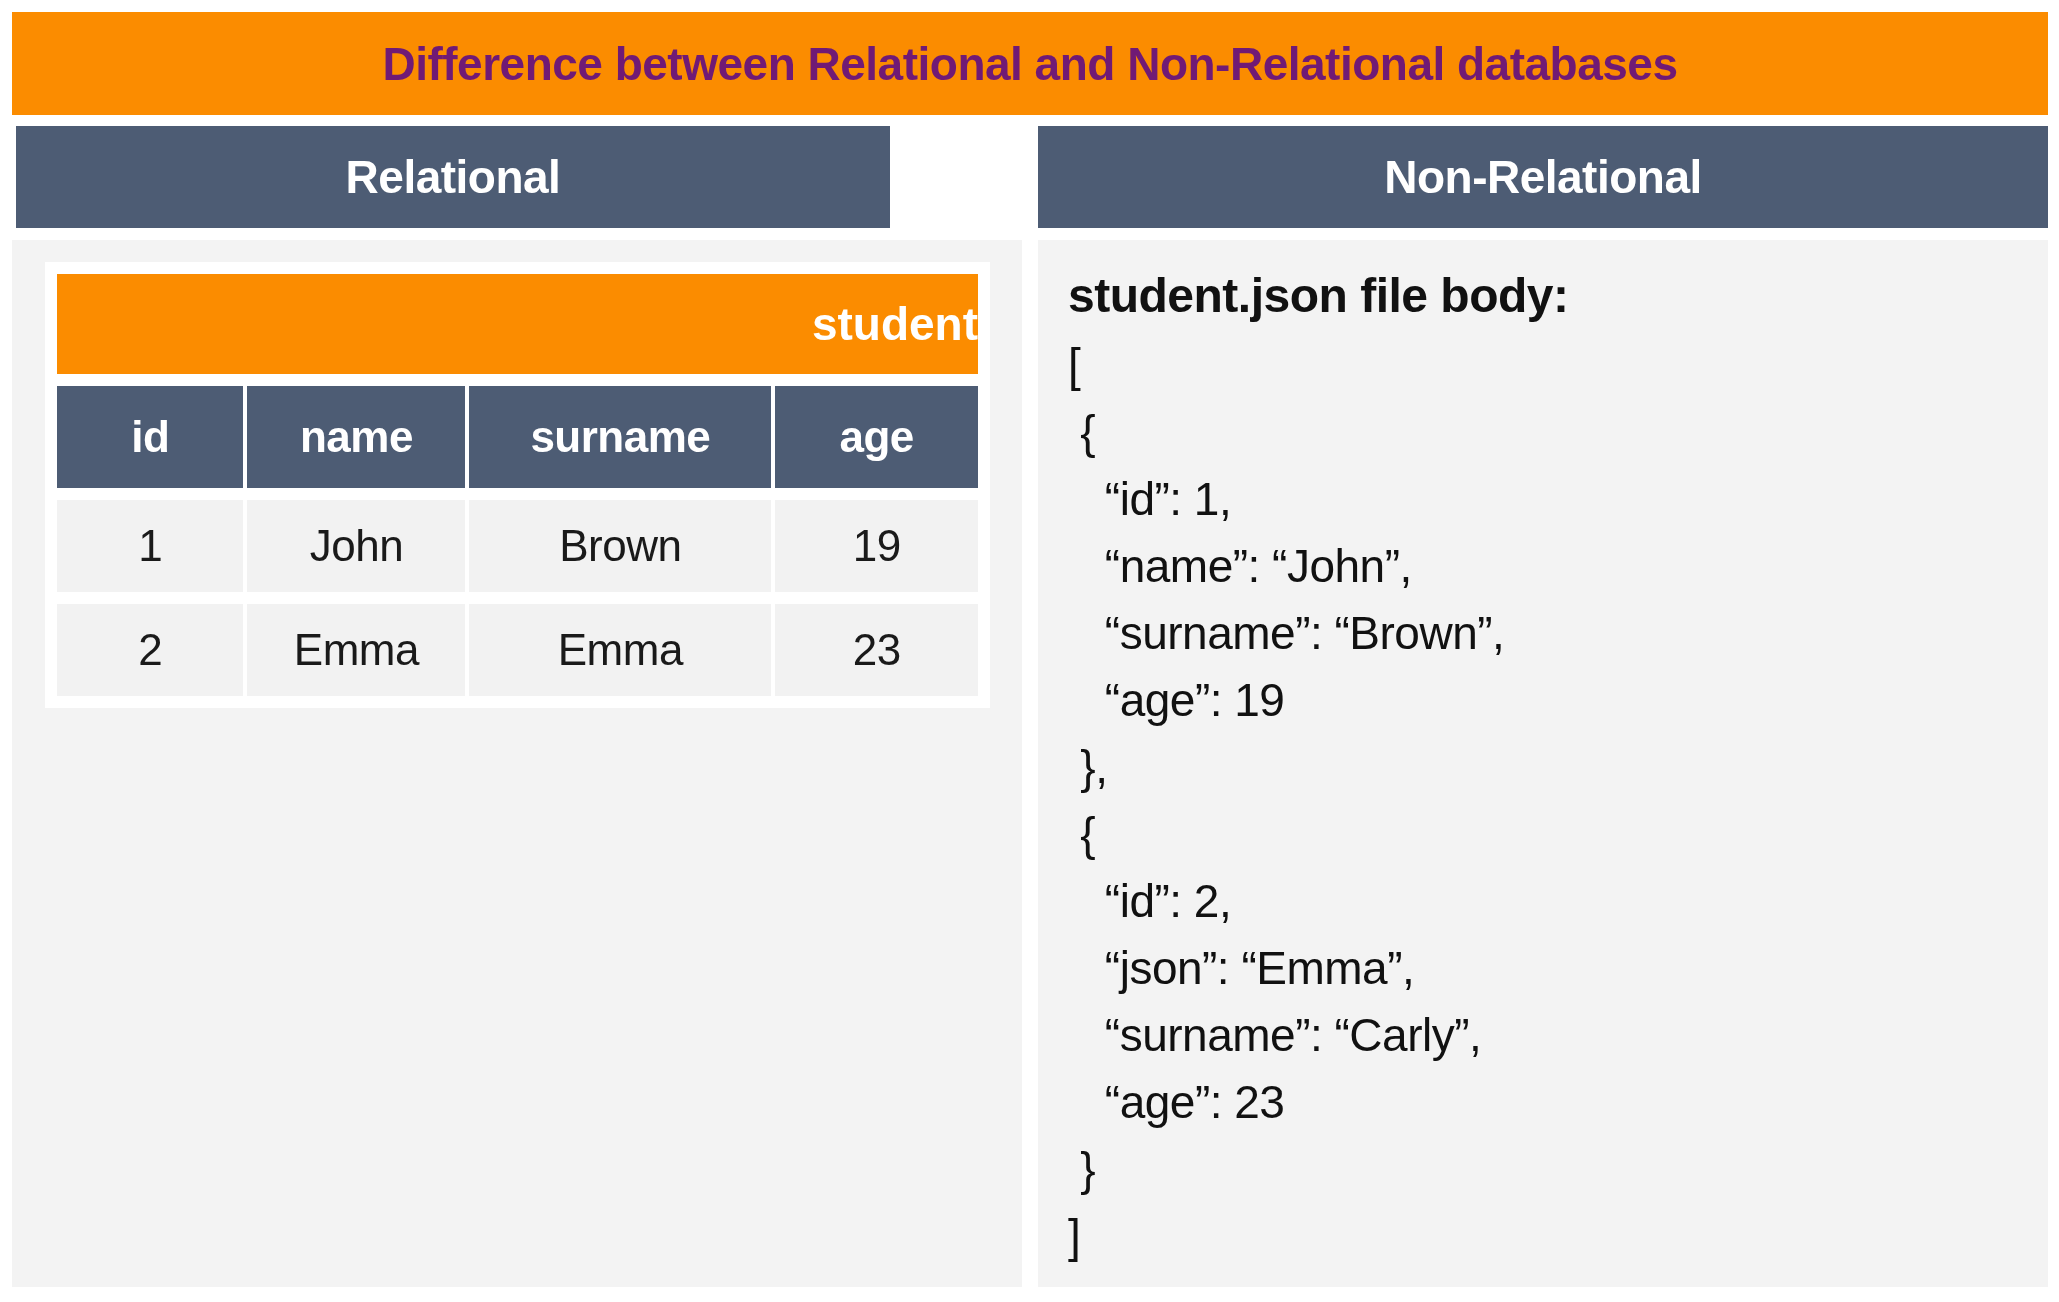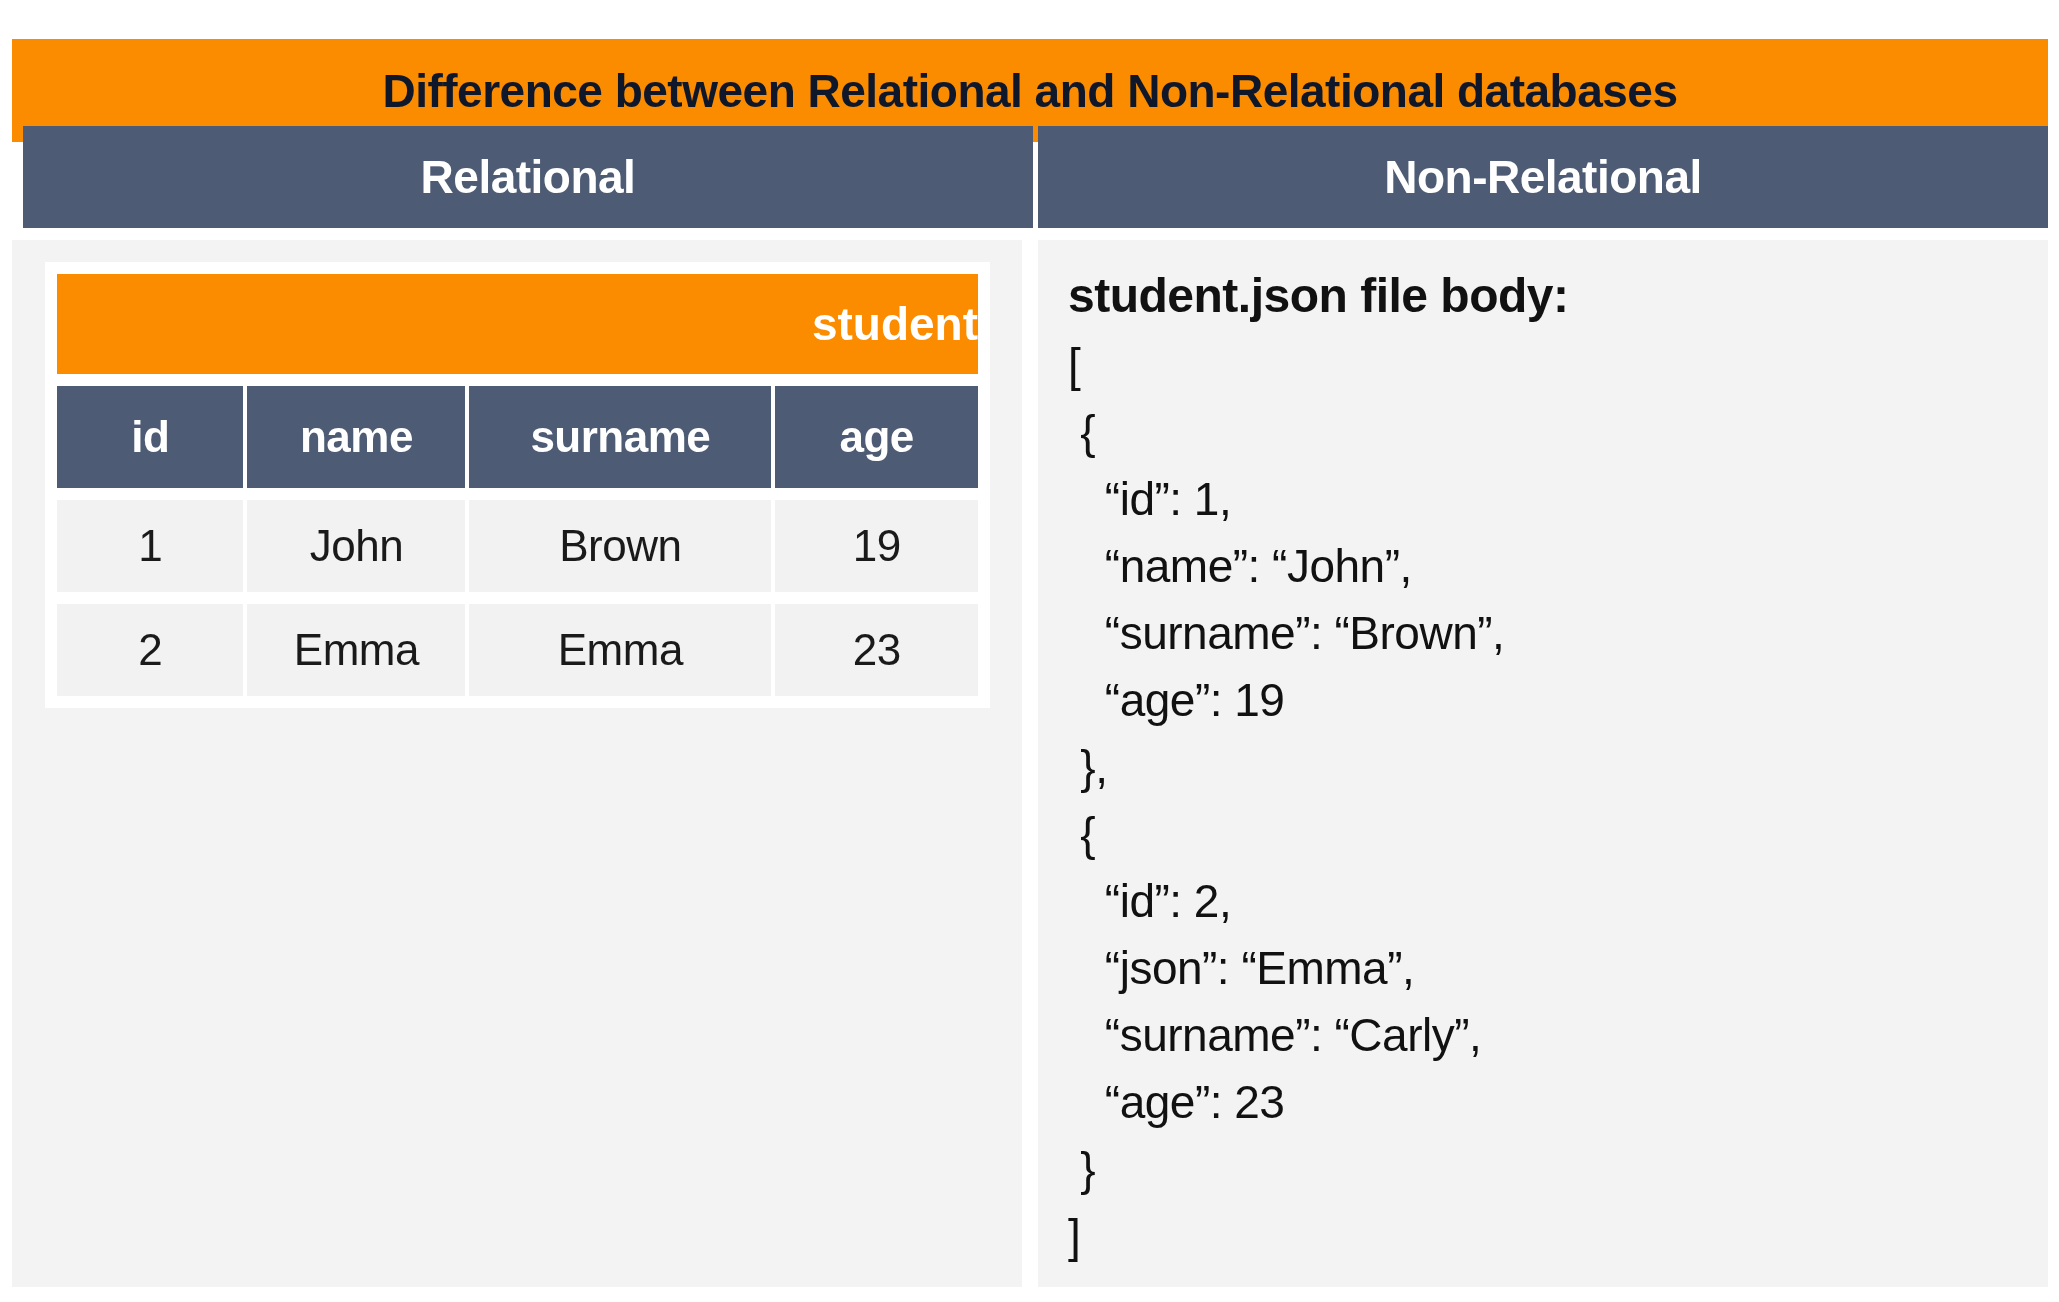--- a/index.html
+++ b/index.html
@@ -13,37 +13,36 @@
     width: 2059px;
     height: 1302px;
     background: #ffffff;
     overflow: hidden;
   }
   .banner {
     position: absolute;
     left: 12px; top: 12px;
     width: 2036px; height: 103px;
     background: #FB8C00;
-    color: #0f172a;
+    color: #701a75;
     display: flex; align-items: center; justify-content: center;
     font-size: 46px; font-weight: bold;
     letter-spacing: -0.5px;
-    margin-top: 27px;
   }
   .col-header {
     position: absolute;
     top: 126px;
     height: 102px;
     background: #4D5C74;
     color: #ffffff;
     display: flex; align-items: center; justify-content: center;
     font-size: 46px; font-weight: bold;
     letter-spacing: -0.5px;
   }
-  .col-header.left  { left: 23px;   width: 1010px; }
+  .col-header.left  { left: 16px;   width: 874px; }
   .col-header.right { left: 1038px; width: 1010px; }
   .panel {
     position: absolute;
     top: 240px;
     height: 1047px;
     background: #F3F3F3;
   }
   .panel.left  { left: 12px;   width: 1010px; }
   .panel.right { left: 1038px; width: 1010px; }
 

